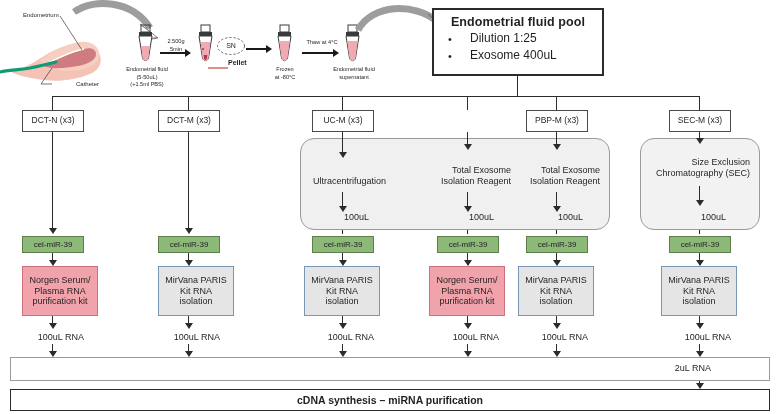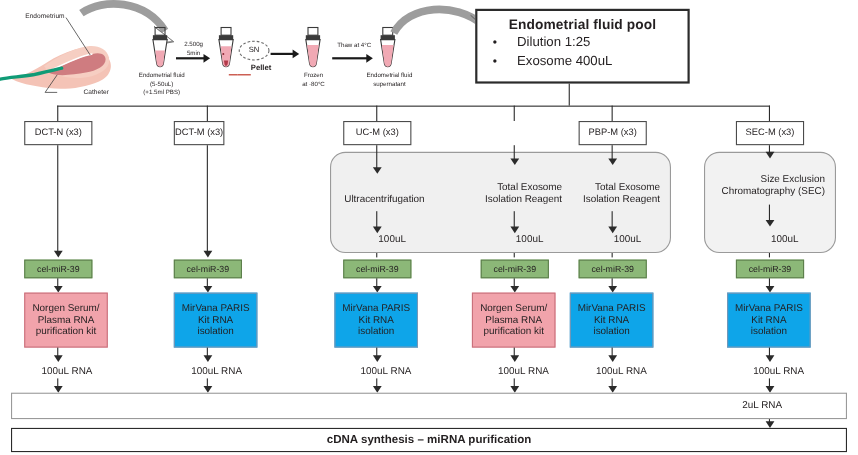--- a/index.html
+++ b/index.html
@@ -19,21 +19,21 @@
   .pool-li{font-size:12px;display:flex;align-items:center;margin-top:3px;}
   .pool-bullet{width:16px;text-align:center;font-size:11px;}
   .pool-txt{margin-left:12px;}
 
   .round-box{position:absolute;box-sizing:border-box;border:1px solid #9a9a9a;
              border-radius:14px;background:#f0f0f0;}
   .round-box.plain{background:#f2f2f2;}
 
   .green{background:#8cb878;border:1px solid #5d7f4c;text-align:right;}
   .pink{background:#f1a3ab;border:1px solid #c9717c;}
-  .blue{background:#0ea5e9;border:1px solid #7a96b4;}
+  .blue{background:#e5e5e5;border:1px solid #7a96b4;}
   .chip{font-size:8px;}
   .kit{font-size:9px;}
 
   .wide-box{border:1px solid #9a9a9a;background:#fff;}
   .final-box{border:1.5px solid #2b2b2b;background:#fff;}
   .final-txt{font-size:10.5px;font-weight:bold;}
 
   
   .txt{position:absolute;font-size:8px;text-align:right;line-height:1.25;color:#231f20;}
   .txt.m{font-size:9px;}
@@ -135,21 +135,21 @@
   </svg>
   <div class="caption" style="left:326px;top:66px;width:56px;white-space:pre-line;">Endometrial fluid
 supernatant</div>
 
   <svg class="abs" style="left:352px;top:2px;width:110px;height:44px;" viewBox="0 0 110 44">
     <path d="M6,28 C20,2 62,0 86,20" stroke="#9d9d9d" stroke-width="7" fill="none" stroke-linecap="butt"></path>
     <path d="M76,12 L98,30 L82,34 L86,22 Z" fill="#9d9d9d" stroke="#6f6f6f" stroke-width="0.8"></path>
     <path d="M78,15 L95,29.5 L83,32.5 L86,23 Z" fill="#ffffff"></path>
   </svg>
 
-  <div class="box pool-box" style="left:432px;top:8px;width:195px;height:68px;">
+  <div class="box pool-box" style="left:432px;top:8px;width:172px;height:68px;">
     <div class="pool-title">Endometrial fluid pool</div>
     <div class="pool-li">
       <span class="pool-bullet">•</span>
       <span class="pool-txt">Dilution 1:25</span>
     </div>
     <div class="pool-li">
       <span class="pool-bullet">•</span>
       <span class="pool-txt">Exosome 400uL</span>
     </div>
   </div>
@@ -161,21 +161,21 @@
   <div class="vline" style="left:52px;top:96px;width:1.4px;height:14px;"></div>
   <div class="vline" style="left:188px;top:96px;width:1.4px;height:14px;"></div>
   <div class="vline" style="left:342px;top:96px;width:1.4px;height:14px;"></div>
   <div class="vline" style="left:467px;top:96px;width:1.4px;height:14px;"></div>
   <div class="vline" style="left:556px;top:96px;width:1.4px;height:14px;"></div>
   <div class="vline" style="left:699px;top:96px;width:1.4px;height:14px;"></div>
 
   <div class="box group-box" style="left:22px;top:110px;width:62px;height:22px;">
     <span>DCT-N (x3)</span>
   </div>
-  <div class="box group-box" style="left:158px;top:110px;width:46px;height:22px;">
+  <div class="box group-box" style="left:158px;top:110px;width:62px;height:22px;">
     <span>DCT-M (x3)</span>
   </div>
   <div class="box group-box" style="left:312px;top:110px;width:62px;height:22px;">
     <span>UC-M (x3)</span>
   </div>
   <div class="box group-box" style="left:526px;top:110px;width:62px;height:22px;">
     <span>PBP-M (x3)</span>
   </div>
   <div class="box group-box" style="left:669px;top:110px;width:62px;height:22px;">
     <span>SEC-M (x3)</span>

